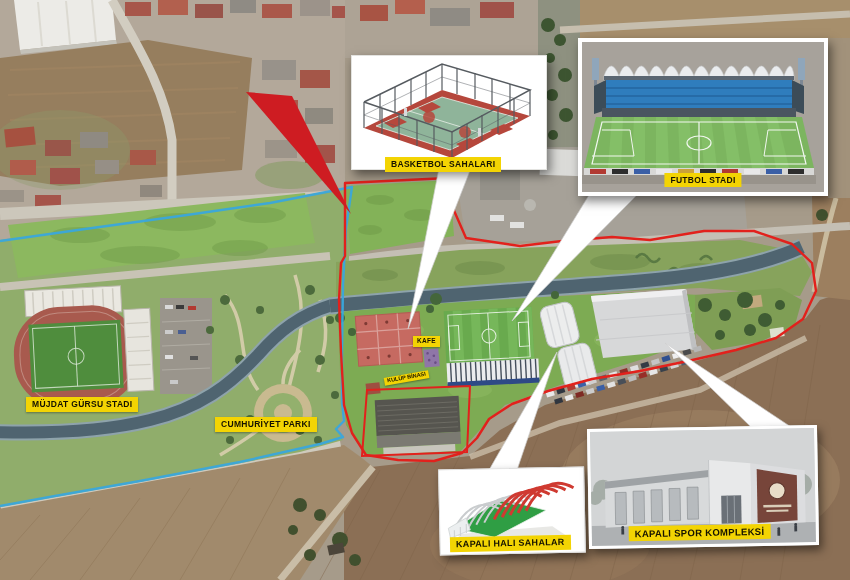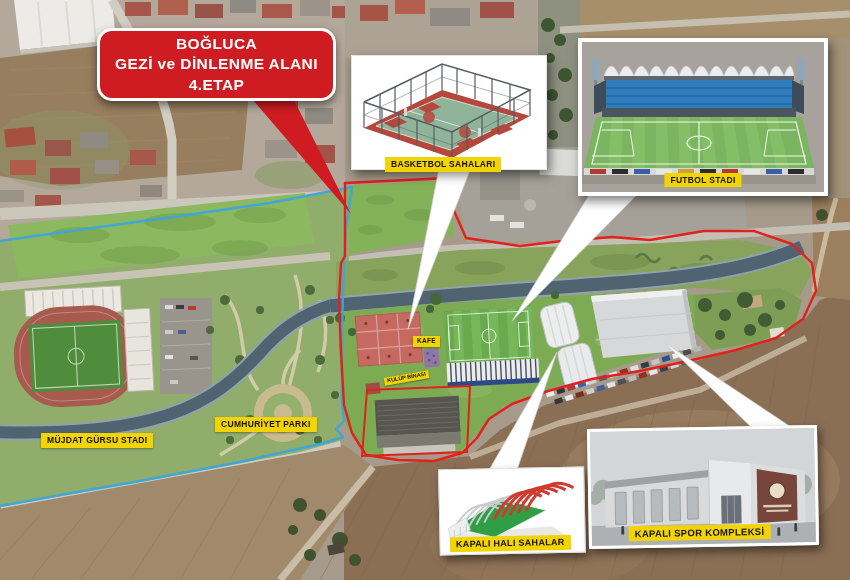--- a/index.html
+++ b/index.html
@@ -35,21 +35,21 @@
   #inset-spor{left:588px;top:427px;width:224px;height:114px;border:3px solid #fff;transform:rotate(-1deg);background:#cfd2d3;}
   #inset-spor .tag{left:50%;transform:translateX(-53%);bottom:4px;font-size:9.5px;}
   #callout{
     position:absolute;left:97px;top:28px;width:233px;height:67px;
     background:var(--callout-red);border:3px solid #fff;border-radius:15px;
     box-shadow:0 4px 8px rgba(0,0,0,.5);
     display:flex;flex-direction:column;align-items:center;justify-content:center;
     color:#fff;font-weight:bold;text-align:center;
   }
   #callout .c-line{font-size:15.5px;line-height:1.3;letter-spacing:.4px;}
-  #label-mujdat{left:41px;top:397px;margin-top:36px;}
+  #label-mujdat{left:26px;top:397px;}
   #label-cumhuriyet{left:215px;top:417px;}
   #label-kafe{left:413px;top:336px;}
   #label-kulup{left:384px;top:374px;transform:rotate(-10deg);}
 </style>
 </head>
 <body>
 
 <div id="stage">
 
   <svg id="basemap" width="850" height="580" viewBox="0 0 850 580">
@@ -614,24 +614,19 @@
           <rect x="168.6" y="99" width="2.8" height="6"></rect>
         <circle cx="187" cy="100" r="1.5"></circle>
           <rect x="185.6" y="101" width="2.8" height="6"></rect>
         <circle cx="204" cy="96" r="1.5"></circle>
           <rect x="202.6" y="97" width="2.8" height="6"></rect>
       </g>
     </svg>
     <div class="tag">KAPALI SPOR KOMPLEKSİ</div>
   </div>
 
-  <div id="callout">
-    <div class="c-line">BOĞLUCA</div>
-    <div class="c-line">GEZİ ve DİNLENME ALANI</div>
-    <div class="c-line">4.ETAP</div>
-  </div>
 
   <div class="tag" id="label-mujdat">MÜJDAT GÜRSU STADI</div>
   <div class="tag" id="label-cumhuriyet">CUMHURİYET PARKI</div>
   <div class="tag small" id="label-kafe">KAFE</div>
   <div class="tag tiny" id="label-kulup">KULÜP BİNASI</div>
 
 </div>
 
 </body></html>

